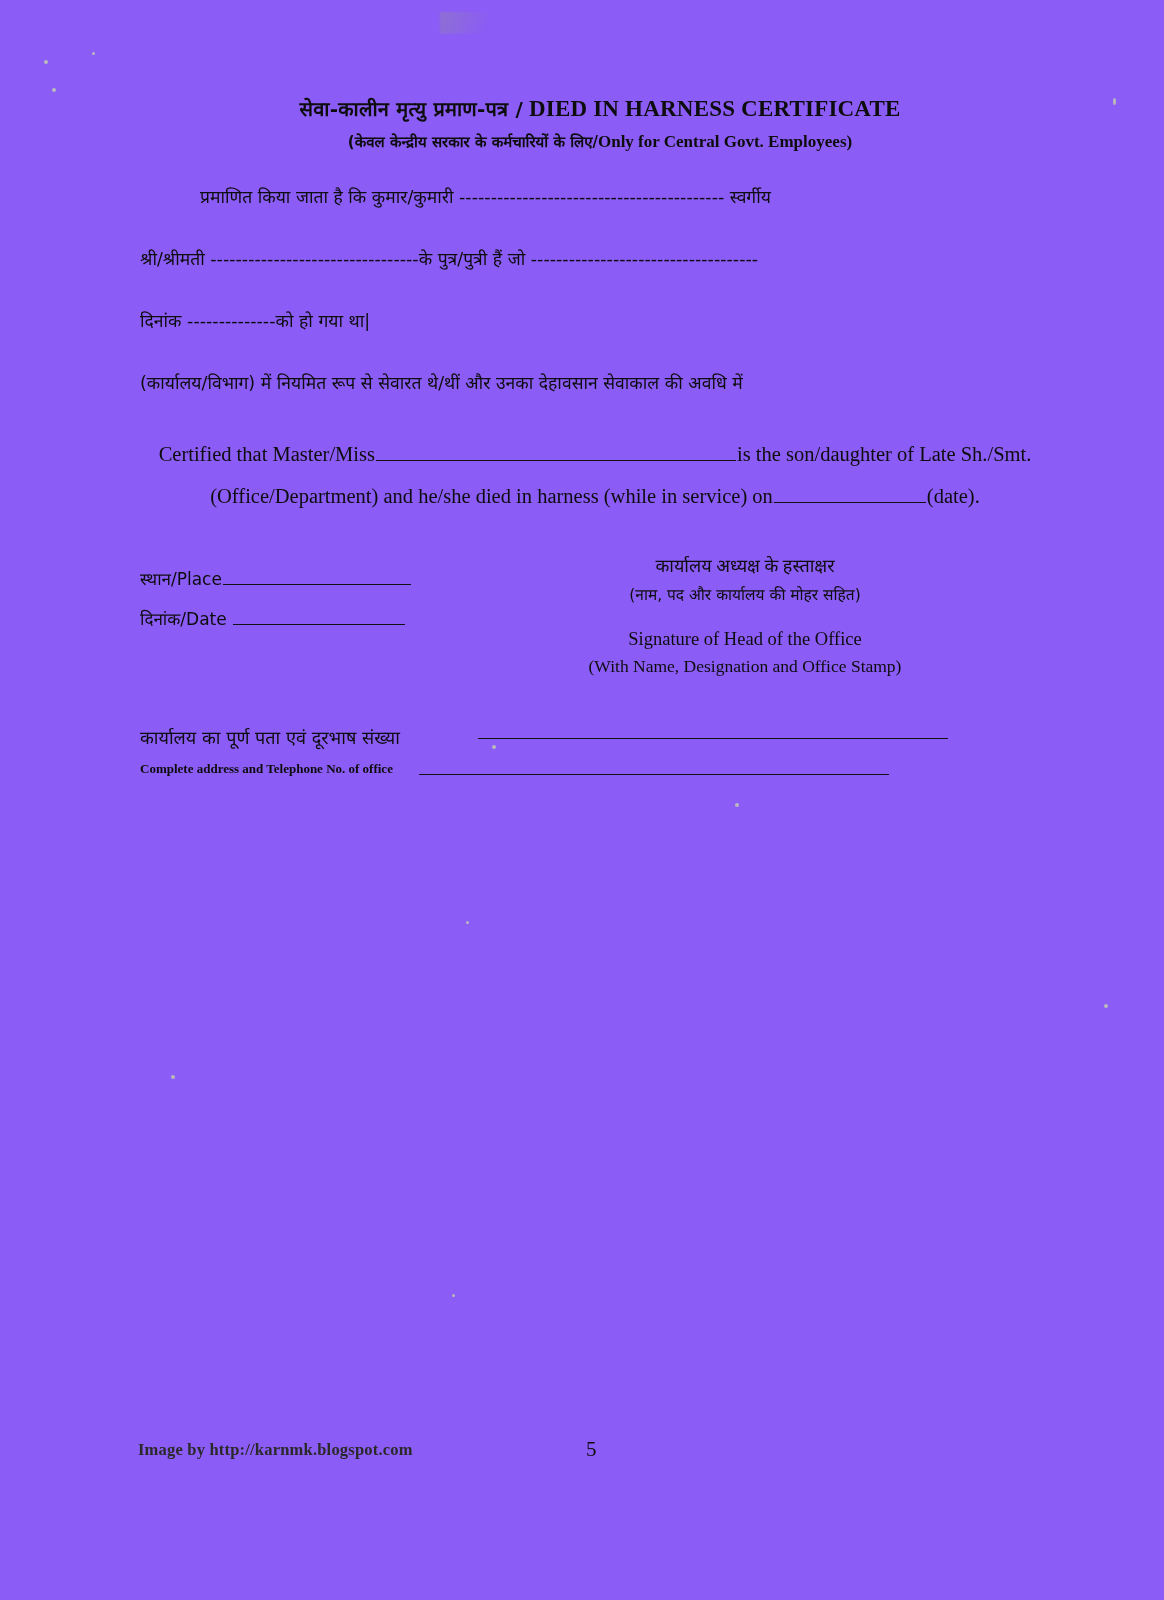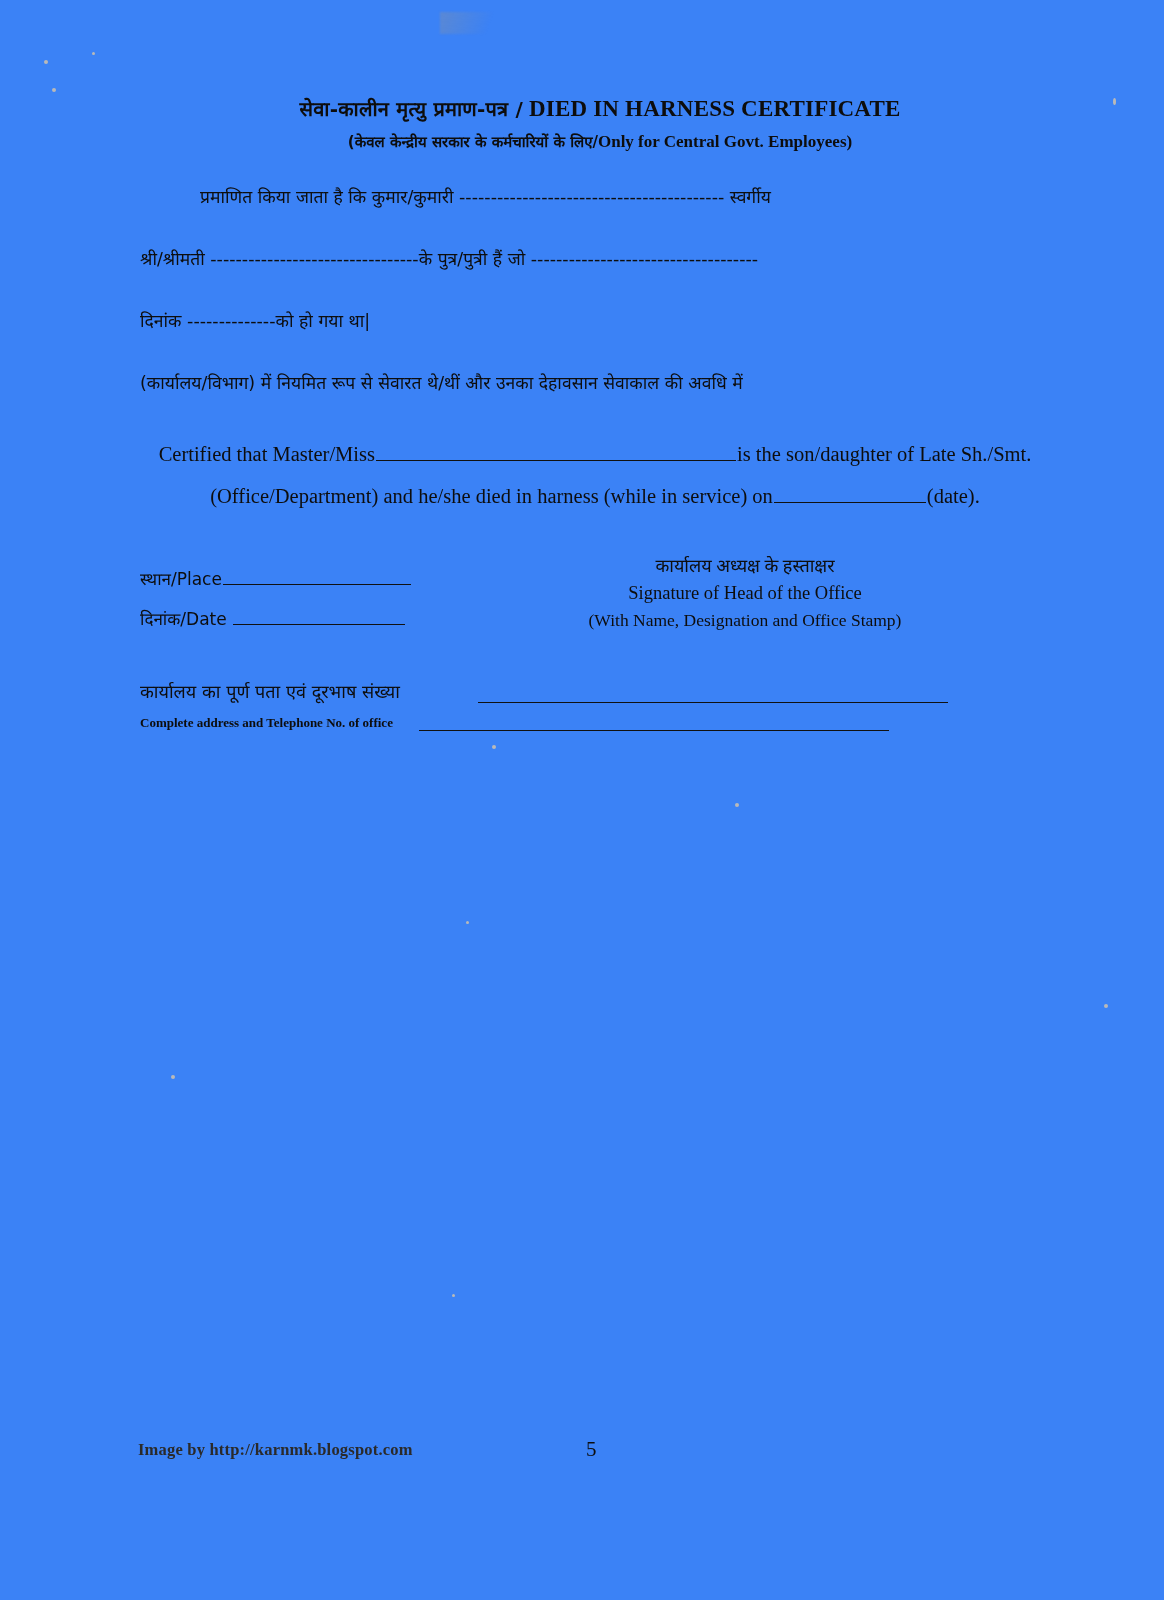--- a/index.html
+++ b/index.html
@@ -11,21 +11,21 @@
     width: 1164px;
     height: 1600px;
     position: relative;
     font-family: "Liberation Serif", serif;
     color: #0d0d0d;
     overflow: hidden;
   }
   .page {
     position: absolute;
     inset: 0;
-    background: #3b82f6;
+    background: #8b5cf6;
   }
   
   .speck {
     position: absolute;
     background: #b9b9b9;
     border-radius: 50%;
   }
   .scan-smudge {
     position: absolute;
     left: 440px;
@@ -137,21 +137,20 @@
     font-size: 17px;
   }
   .ul-190 { width: 188px; }
   .ul-175 { width: 172px; }
 
   .addr-block {
     margin-top: 48px;
   }
   .addr-row {
     display: flex;
-    align-items: flex-end;
     margin-bottom: 12px;
     white-space: nowrap;
     gap: 8px;
   }
   .addr-hi {
     font-family: "DejaVu Sans", sans-serif;
     font-size: 18px;
   }
   .addr-en { font-size: 13px; font-weight: bold; }
   .addr-line {
@@ -221,20 +220,21 @@
       <div class="eng-line">
         <span>Certified that Master/Miss</span><span class="ul ul-360"></span><span>is the son/daughter of Late Sh./Smt.</span>
       </div>
       <div class="eng-line">
         <span>(Office/Department) and he/she died in harness (while in service) on</span><span class="ul ul-150"></span><span>(date).</span>
       </div>
     </div>
 
     <div class="sig-block">
       <div class="sig-hi">कार्यालय अध्यक्ष के हस्ताक्षर</div>
+      <div class="sig-hi2">(नाम, पद और कार्यालय की मोहर सहित)</div>
       <div class="sig-en">Signature of Head of  the Office</div>
       <div class="sig-en2">(With Name, Designation and Office Stamp)</div>
     </div>
 
     <div class="place-block">
       <div class="place-row">
         <span class="lbl-hi">स्थान/Place</span><span class="ul ul-190"></span>
       </div>
       <div class="place-row">
         <span class="lbl-hi">दिनांक/Date</span> <span class="ul ul-175"></span>

